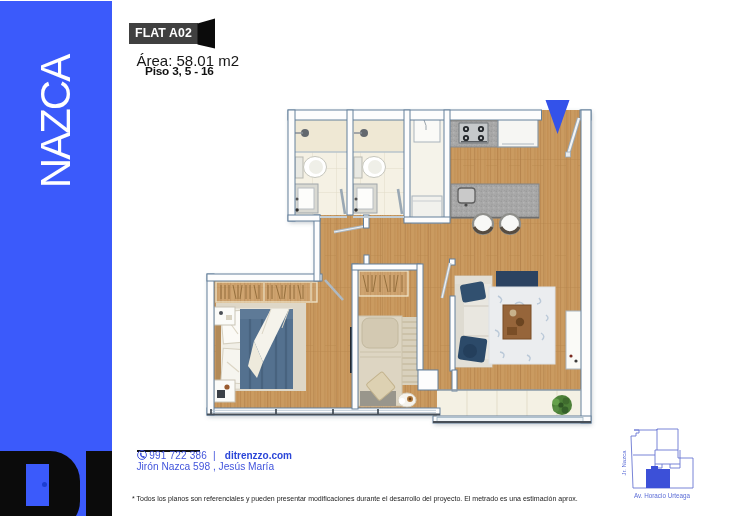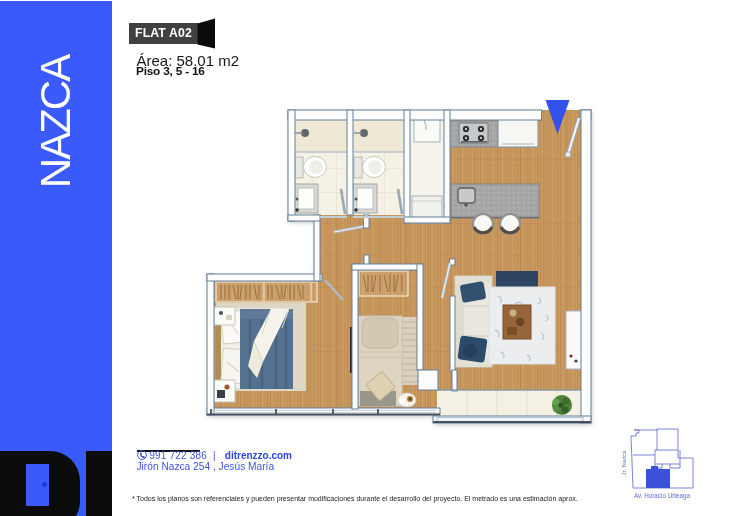--- a/index.html
+++ b/index.html
@@ -24,21 +24,21 @@
 <div class="abs" style="left:86px;top:451px;width:26px;height:65px;background:#0b0b0b;"></div>
 
 <div class="abs" style="left:129px;top:23px;width:69px;height:21px;background:#404040;color:#fff;font-weight:bold;font-size:12.3px;line-height:21.5px;text-align:center;letter-spacing:0.1px;">FLAT A02</div>
 
 <svg class="abs" style="left:197px;top:18px;" width="19" height="31" viewBox="0 0 19 31">
       <polygon points="0.5,5.5 18,0.5 18,30.5 0.5,26.5" fill="#0b0b0b"></polygon>
     </svg>
 
 <div class="abs" style="left:136.5px;top:51.5px;font-size:15px;color:#161616;">Área: 58.01 m2</div>
 
-<div class="abs" style="left:136px;top:64px;font-size:11.8px;font-weight:bold;color:#111;letter-spacing:-0.2px;">Piso 3, 5 - 16</div>
+<div class="abs" style="left:145px;top:64px;font-size:11.8px;font-weight:bold;color:#111;letter-spacing:-0.2px;">Piso 3, 5 - 16</div>
 
 <svg id="plan" class="abs" style="left:0;top:0;" width="730" height="516" viewBox="0 0 730 516">
 <defs>
 <pattern id="wood" width="10" height="64" patternUnits="userSpaceOnUse">
   <rect width="10" height="64" fill="#c9995f"></rect>
   <rect x="0" width="0.8" height="64" fill="#b8854c" opacity="0.85"></rect>
   <rect x="4.6" width="0.7" height="64" fill="#bb894f" opacity="0.75"></rect>
   <rect x="2" width="1.4" height="64" fill="#cc9c60" opacity="0.6"></rect>
   <rect x="7" width="1.6" height="64" fill="#c28e52" opacity="0.7"></rect>
   <rect x="0" y="31" width="10" height="0.8" fill="#b5854c" opacity="0.5"></rect>
@@ -325,21 +325,21 @@
 <line x1="450" y1="263" x2="442" y2="298" stroke="#aeb9c3" stroke-width="3"></line>
 <line x1="450" y1="263" x2="442" y2="298" stroke="#eef1f3" stroke-width="1.2"></line>
 
 <line x1="437" y1="390" x2="581" y2="390" stroke="#8a9aa8" stroke-width="1.6"></line>
 
 <polygon points="545.5,100 569.5,100 557.5,134" fill="#3352ea"></polygon>
 </svg>
 
 <div class="abs" style="left:137px;top:450px;width:63px;height:2px;background:#111;"></div>
 
-<div class="abs" style="left:136.5px;top:461px;font-size:10.2px;color:#4255dc;">Jirón Nazca 254 , Jesús María</div>
+<div class="abs" style="left:136.5px;top:461px;font-size:10.2px;color:#4255dc;">Jirón Nazca 598 , Jesús María</div>
 
 <div class="abs" style="left:136.5px;top:450px;font-size:10px;color:#4255dc;">
 <svg width="10" height="10" viewBox="0 0 12 12" style="vertical-align:-1px">
         <circle cx="6" cy="6" r="5.3" fill="none" stroke="#4255dc" stroke-width="1.2"></circle>
         <path d="M4.0,3.2 C4.6,2.9 5.1,3.1 5.3,3.6 L5.7,4.6 C5.9,5 5.7,5.4 5.3,5.7 C5.7,6.6 6.3,7.2 7.1,7.6 C7.4,7.2 7.8,7 8.2,7.2 L9.1,7.7 C9.6,8 9.7,8.5 9.3,9 C8.6,9.8 7.4,9.8 6.3,9.1 C4.9,8.2 3.8,6.9 3.5,5.3 C3.3,4.4 3.4,3.6 4.0,3.2 Z" fill="#4255dc"></path>
       </svg>
 <span style="letter-spacing:0.2px;"> 991 722 386&nbsp;&nbsp;|&nbsp;&nbsp; </span><b style="color:#2b46d8;">ditrenzzo.com</b></div>
 
 <div class="abs" style="left:132px;top:494.5px;font-size:7px;color:#222;">* Todos los planos son referenciales y pueden presentar modificaciones durante el desarrollo del proyecto. El metrado es una estimación aprox.</div>
 

